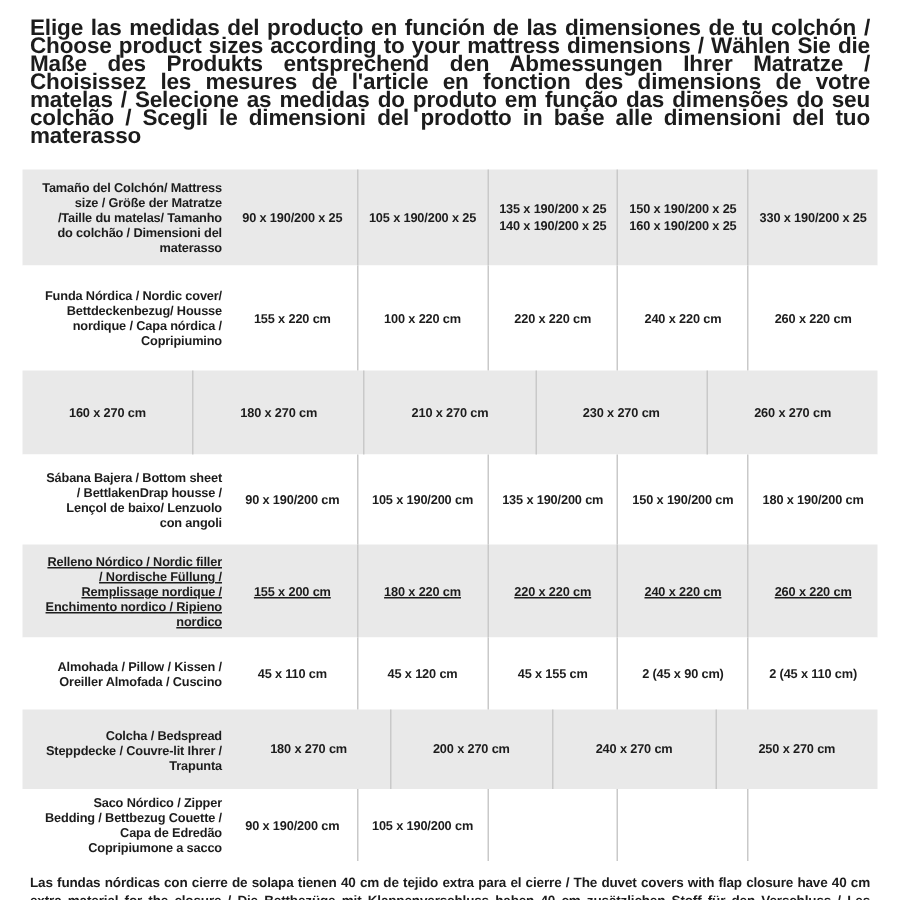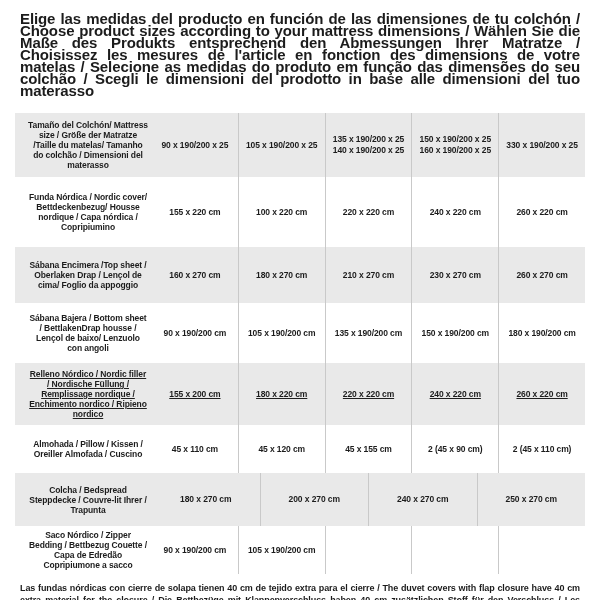--- a/index.html
+++ b/index.html
@@ -50,21 +50,21 @@
     box-sizing: border-box;
     font-weight: 700;
     font-size: 8.5px;
     letter-spacing: -0.1px;
   }
   .cell.label {
     width: 137px;
     padding-left: 13px;
     padding-right: 4px;
     line-height: 10px;
-    text-align: center;
+    text-align: right;
     color: #1c1c1c;
   }
   .cell.val {
     flex: 1;
     justify-content: center;
     text-align: center;
     white-space: pre-line;
     line-height: 11px;
     padding: 0 2px;
     color: #1c1c1c;
@@ -103,21 +103,20 @@
     <div class="row">
       <div class="cell label">Funda Nórdica / Nordic cover/ Bettdeckenbezug/ Housse nordique / Capa nórdica / Copripiumino</div>
       <div class="cell val">155 x 220 cm</div>
       <div class="cell val">100 x 220 cm</div>
       <div class="cell val">220 x 220 cm</div>
       <div class="cell val">240 x 220 cm</div>
       <div class="cell val">260 x 220 cm</div>
     </div>
 
     <div class="row">
-      <div class="cell label">Sábana Encimera /Top sheet / Oberlaken Drap / Lençol de cima/ Foglio da appoggio</div>
       <div class="cell val">160 x 270 cm</div>
       <div class="cell val">180 x 270 cm</div>
       <div class="cell val">210 x 270 cm</div>
       <div class="cell val">230 x 270 cm</div>
       <div class="cell val">260 x 270 cm</div>
     </div>
 
     <div class="row">
       <div class="cell label">Sábana Bajera / Bottom sheet / BettlakenDrap housse / Lençol de baixo/ Lenzuolo con angoli</div>
       <div class="cell val">90 x 190/200 cm</div>

